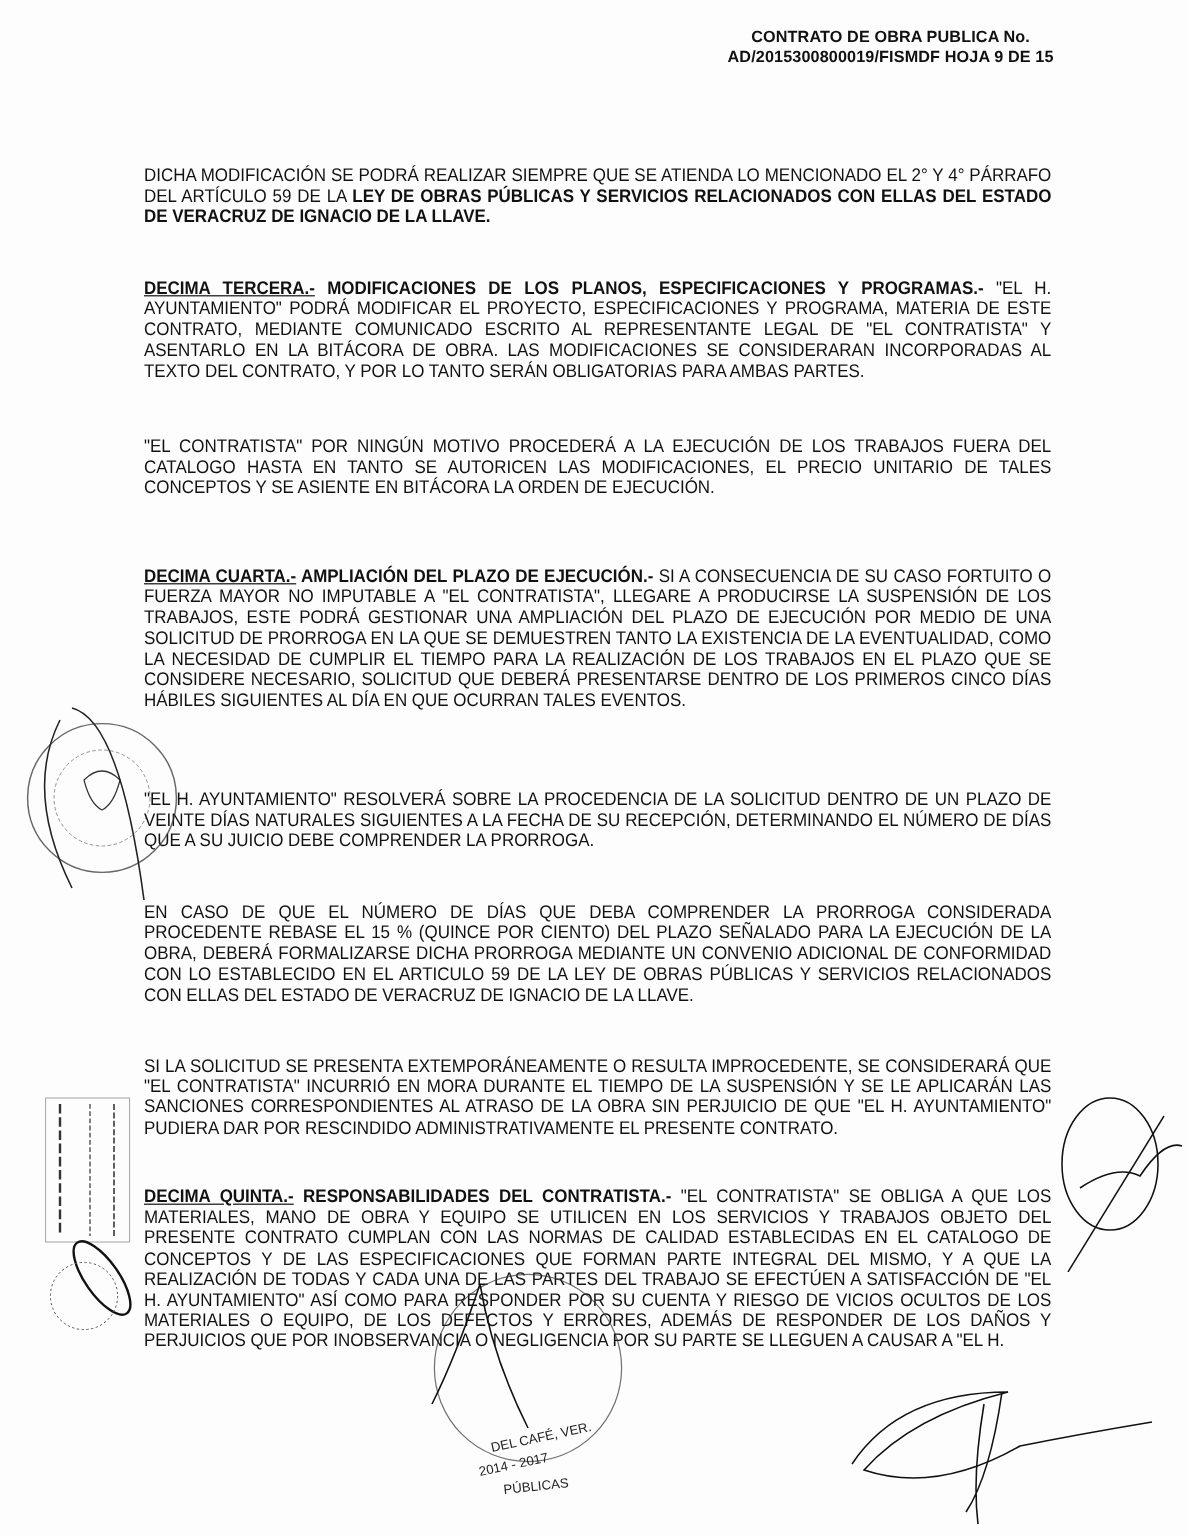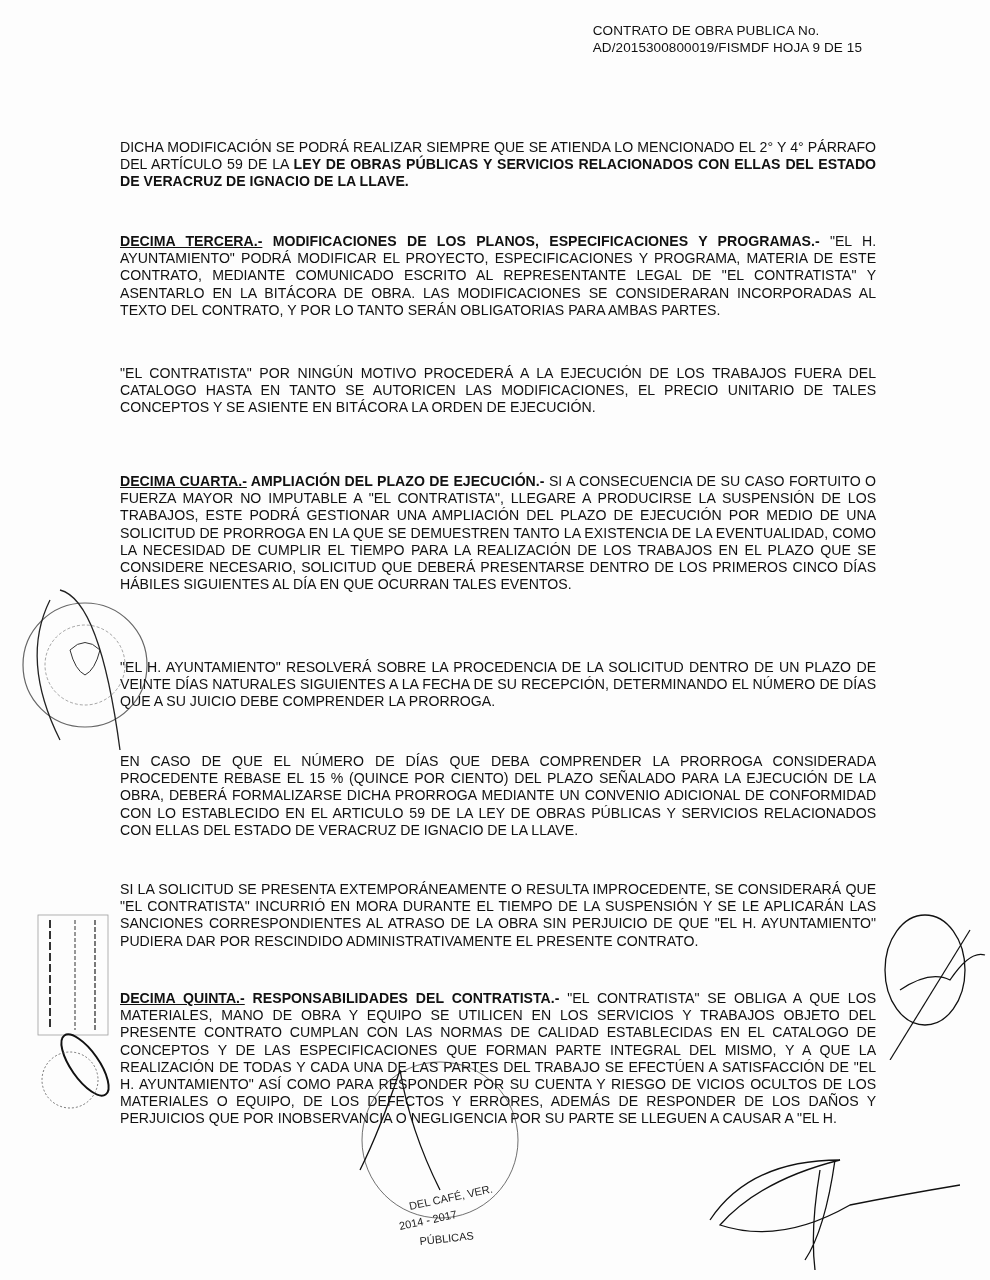--- a/index.html
+++ b/index.html
@@ -1,18 +1,18 @@
 <!DOCTYPE html>
 <html><head>
 <meta charset="utf-8">
 <style>
   html, body { margin:0; padding:0; }
   body { width:990px; height:1280px; background:#fdfdfd; position:relative; overflow:hidden;
          font-family:"Liberation Sans", sans-serif; color:#111; }
-  .header { position:absolute; right:128px; top:22px; text-align:left; font-size:13.5px; font-weight:normal; line-height:17px; letter-spacing:0.1px; }
+  .header { position:absolute; right:112px; top:22px; text-align:center; font-size:13.5px; font-weight:bold; line-height:17px; letter-spacing:0.1px; }
   .para { position:absolute; left:120px; width:756px; font-size:15.2px; line-height:17.2px; text-align:justify; text-align-last:auto; letter-spacing:0; transform:scaleX(0.93); transform-origin:left top; }
   .para.w { width:813px; }
   .para p { margin:0; }
   .b { font-weight:bold; }
   .u { text-decoration:underline; font-weight:bold; }
   .stamp { position:absolute; pointer-events:none; }
   .sig { position:absolute; pointer-events:none; }
 </style>
 </head>
 <body>

